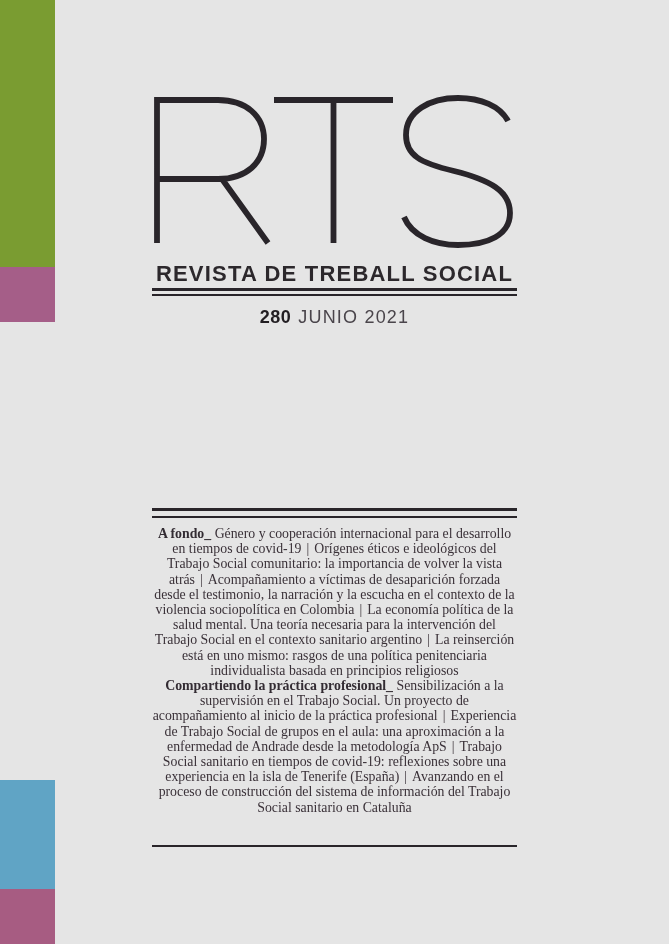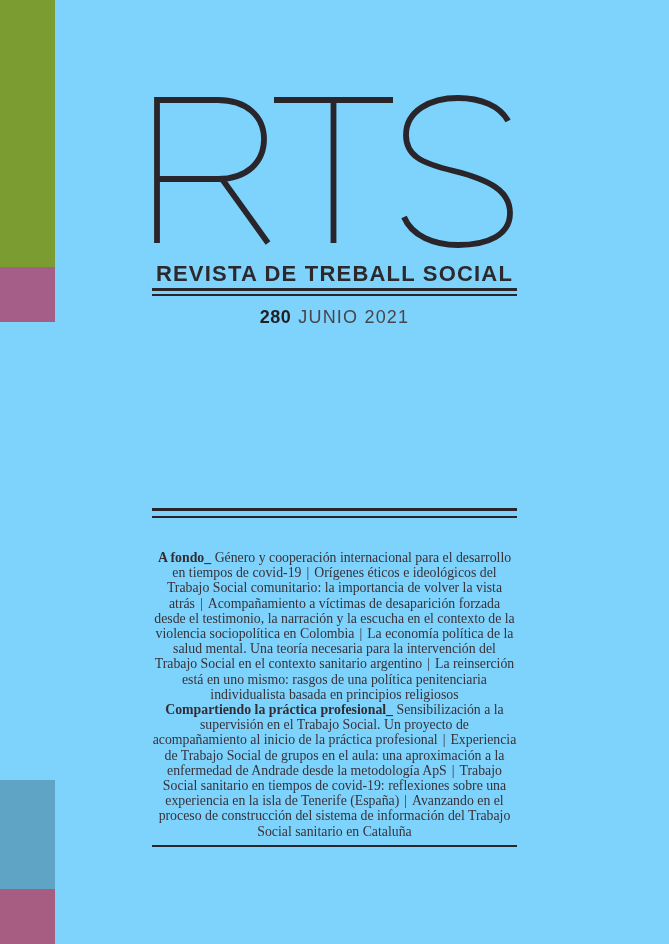--- a/index.html
+++ b/index.html
@@ -43,29 +43,29 @@
   .issue-date{font-weight:normal;color:#4a454b;letter-spacing:1.2px;margin-left:2px;margin-top:40px;}
 
   
   .contents-rule-top-thick{top:508px;}
   .contents-rule-top-thin{top:516px;}
   .contents-rule-bottom{top:845px;}
   .contents-text{
     position:absolute;top:526px;left:152px;width:365px;
     font-family:"Liberation Serif",serif;
     font-size:13.8px;line-height:15.2px;
-    color:#3a3138;text-align:center;margin-top:24px;
+    color:#3a3138;text-align:center;
   }
   .contents-text b{color:#332c33;}
   .contents-text .sep{margin:0 5px;color:#3a3138;}
 </style>
 </head>
 <body>
 
-<div class="cover" style="background-color: #7dd3fc;">
+<div class="cover" style="background-color: #e5e5e5;">
 
   <div class="swatch swatch-green" style="background-color: rgb(122, 156, 49);"></div>
   <div class="swatch swatch-purple" style="background-color: rgb(165, 94, 136);"></div>
   <div class="swatch swatch-blue" style="background-color: rgb(96, 164, 197);"></div>
   <div class="swatch swatch-magenta" style="background-color: rgb(167, 92, 130);"></div>
 
   <div class="logo">
     <span class="sr-only">RTS</span>
     <svg viewBox="0 0 358 149" role="img" aria-label="RTS">
       <path d="M3 146 V3 H64 C92 3 110 19 110 42 C110 66 92 82 64 82 H3 M68 82 L114 146"></path>

